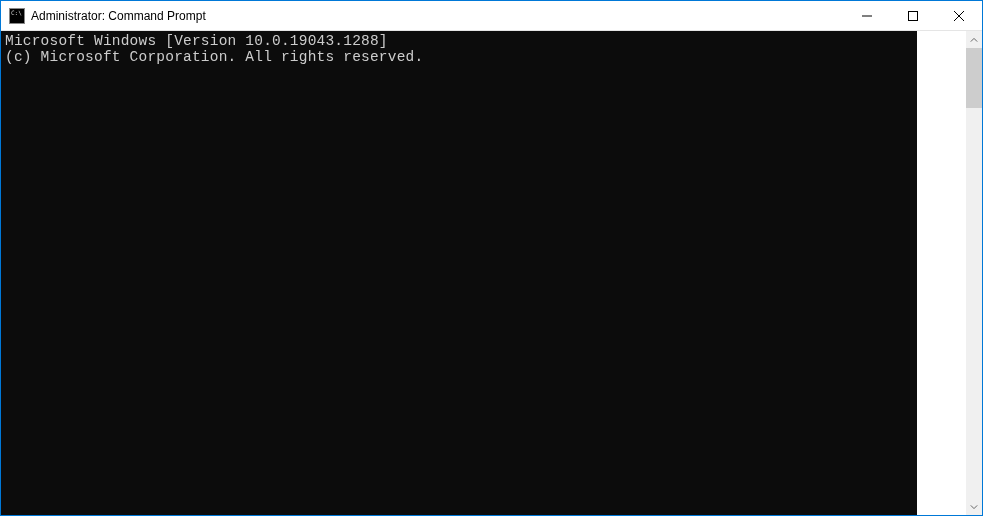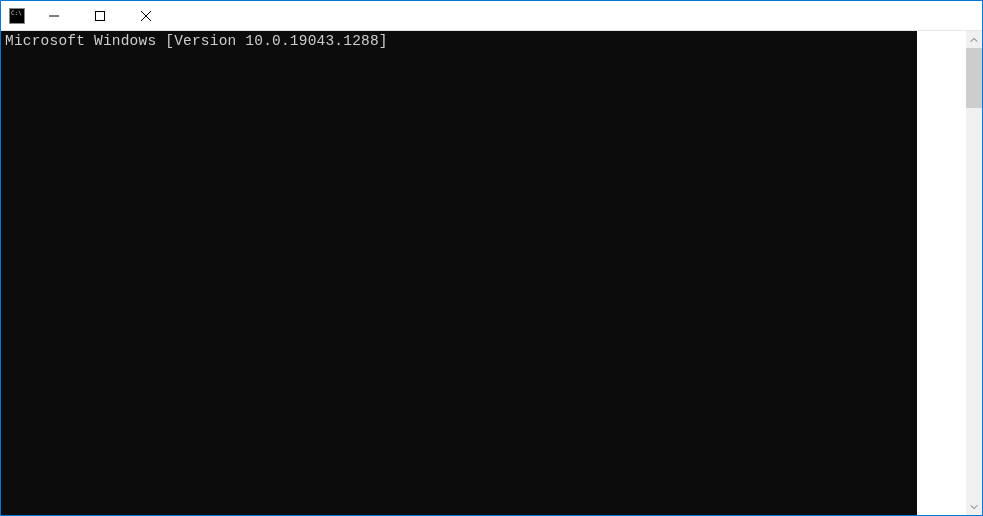--- a/index.html
+++ b/index.html
@@ -149,20 +149,21 @@
       left: 0;
     }
   </style>
 </head>
 <body>
 
 <div class="window">
 
   <div class="titlebar">
     <div class="titlebar-icon"></div>
+    <div class="titlebar-text">Administrator: Command Prompt</div>
     <div class="window-controls">
       <button class="win-btn">
         <svg viewBox="0 0 10 10">
             <line x1="0" y1="5" x2="10" y2="5" stroke="#000" stroke-width="1"></line>
           </svg>
       </button>
       <button class="win-btn">
         <svg viewBox="0 0 10 10">
             <rect x="0.5" y="0.5" width="9" height="9" fill="none" stroke="#000" stroke-width="1"></rect>
           </svg>
@@ -170,21 +171,21 @@
       <button class="win-btn close">
         <svg viewBox="0 0 10 10">
             <line x1="0" y1="0" x2="10" y2="10" stroke="#000" stroke-width="1"></line>
             <line x1="10" y1="0" x2="0" y2="10" stroke="#000" stroke-width="1"></line>
           </svg>
       </button>
     </div>
   </div>
 
   <div class="client-area">
-    <div class="terminal"><span class="line">Microsoft Windows [Version 10.0.19043.1288]</span><span class="line"></span></div>
+    <div class="terminal"><span class="line">Microsoft Windows [Version 10.0.19043.1288]</span><span class="line">(c) Microsoft Corporation. All rights reserved.</span><span class="line"></span></div>
 
     <div class="scrollbar">
       <div class="scrollbar-btn up">
         <svg viewBox="0 0 10 10">
             <path d="M1 7 L5 3 L9 7" fill="none" stroke="#606060" stroke-width="1.2"></path>
           </svg>
       </div>
       <div class="scrollbar-track">
         <div class="scrollbar-thumb"></div>
       </div>

